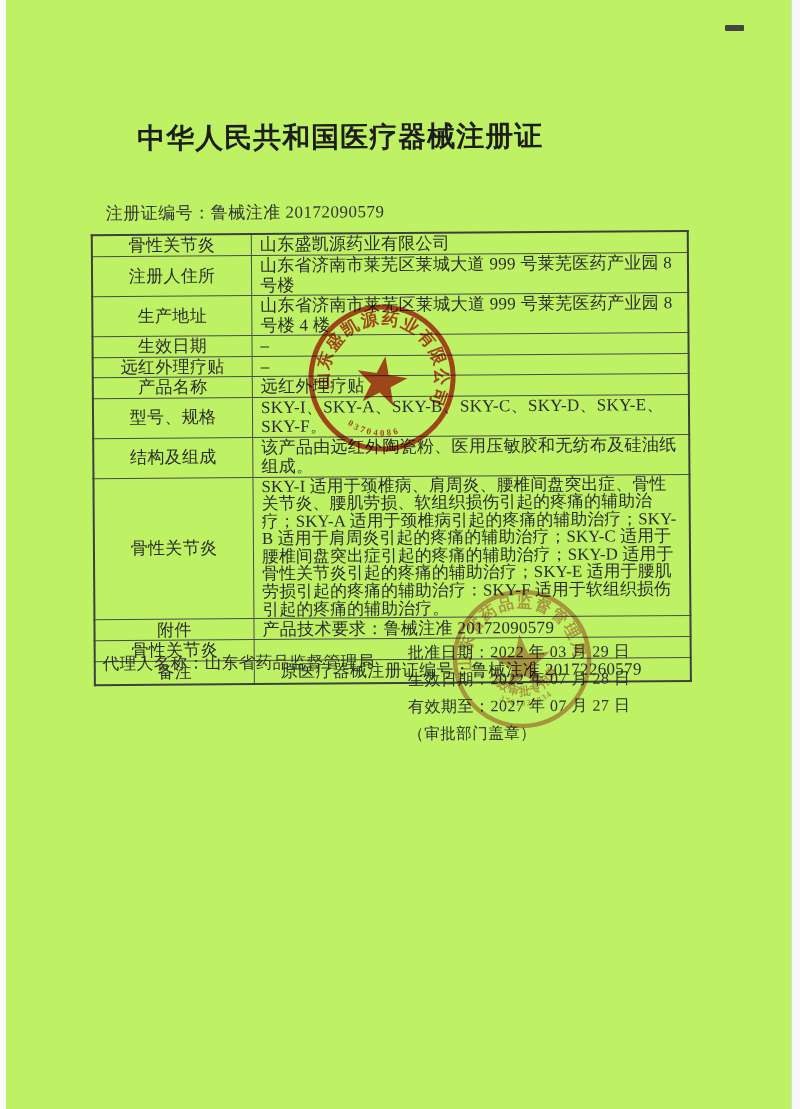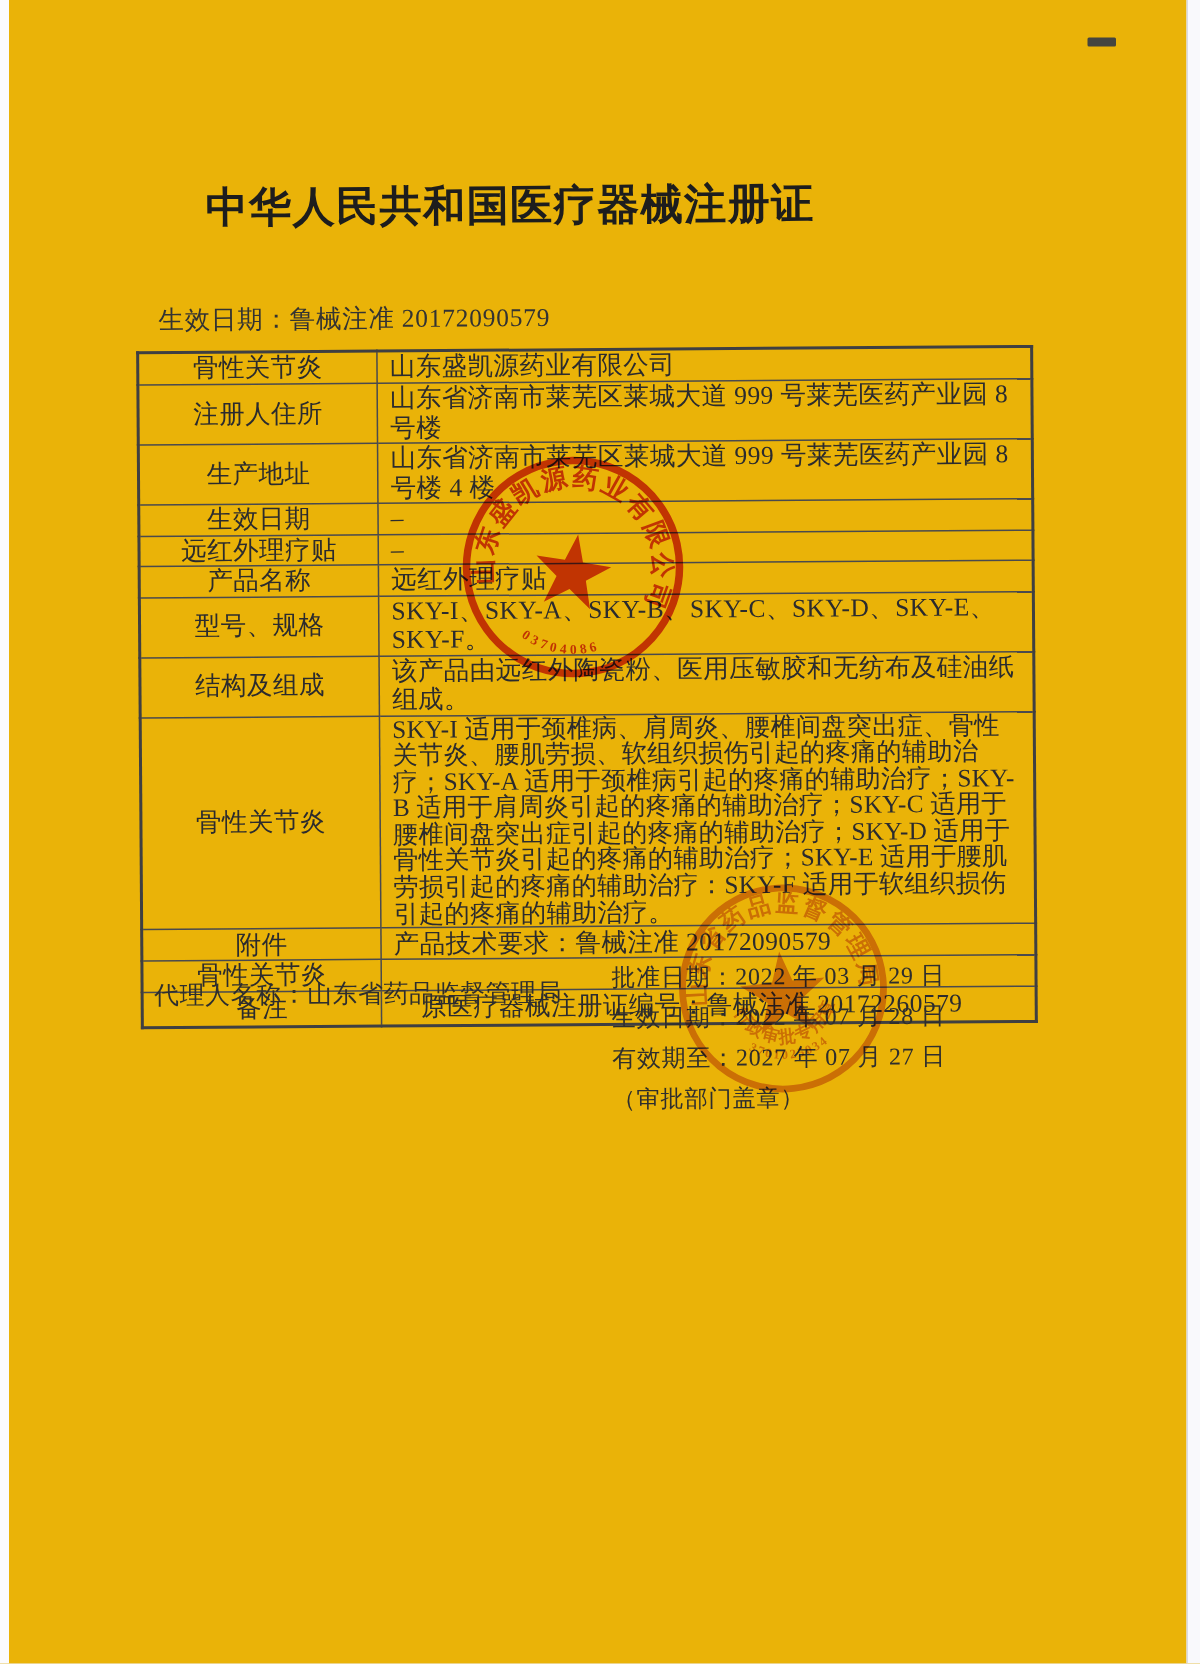--- a/index.html
+++ b/index.html
@@ -2,21 +2,21 @@
 <html><head>
 <meta charset="utf-8">
 <style>
   html,body{margin:0;padding:0;}
   body{
     width:800px;height:1109px;position:relative;overflow:hidden;
     background:#e9e9ee;
     font-family:"Liberation Serif","DejaVu Serif",serif;
   }
   .page{
-    position:absolute;inset:0;background:#eab308;padding-left:15px;
+    position:absolute;inset:0;background:#bef264;padding-left:15px;
   }
   .edge-left{position:absolute;left:0;top:0;width:6px;height:100%;background:#fbfbfd;}
   .edge-right{position:absolute;right:0;top:0;width:8px;height:100%;background:#f9f9fc;border-left:1px solid #d9dbe2;}
   .scan-dash{position:absolute;left:725px;top:25px;width:19px;height:6px;background:#45453f;border-radius:1px;}
   .content{position:absolute;inset:0;transform:rotate(-0.4deg);color:#2e2e2e;}
   .doc-title{
     position:absolute;left:0;top:118px;width:686px;text-align:center;
     font-size:28px;font-weight:bold;letter-spacing:1px;color:#1d1d1d;margin:0;
   }
   .certno{position:absolute;left:108px;top:200px;font-size:17px;letter-spacing:0.5px;color:#333;}
@@ -51,21 +51,21 @@
 
 <div class="page">
   <div class="edge-left"></div>
   <div class="edge-right"></div>
   <div class="scan-dash"></div>
 
   <div class="content">
     <h1 class="doc-title">中华人民共和国医疗器械注册证</h1>
 
     <div class="certno">
-      <span>生效日期：</span><span>鲁械注准 20172090579</span>
+      <span>注册证编号：</span><span>鲁械注准 20172090579</span>
     </div>
 
     <table class="reg">
       <tbody>
           <tr class="h1">
         <td class="lbl">骨性关节炎</td>
         <td class="val">山东盛凯源药业有限公司</td>
       </tr>
       <tr>
         <td class="lbl">注册人住所</td>

